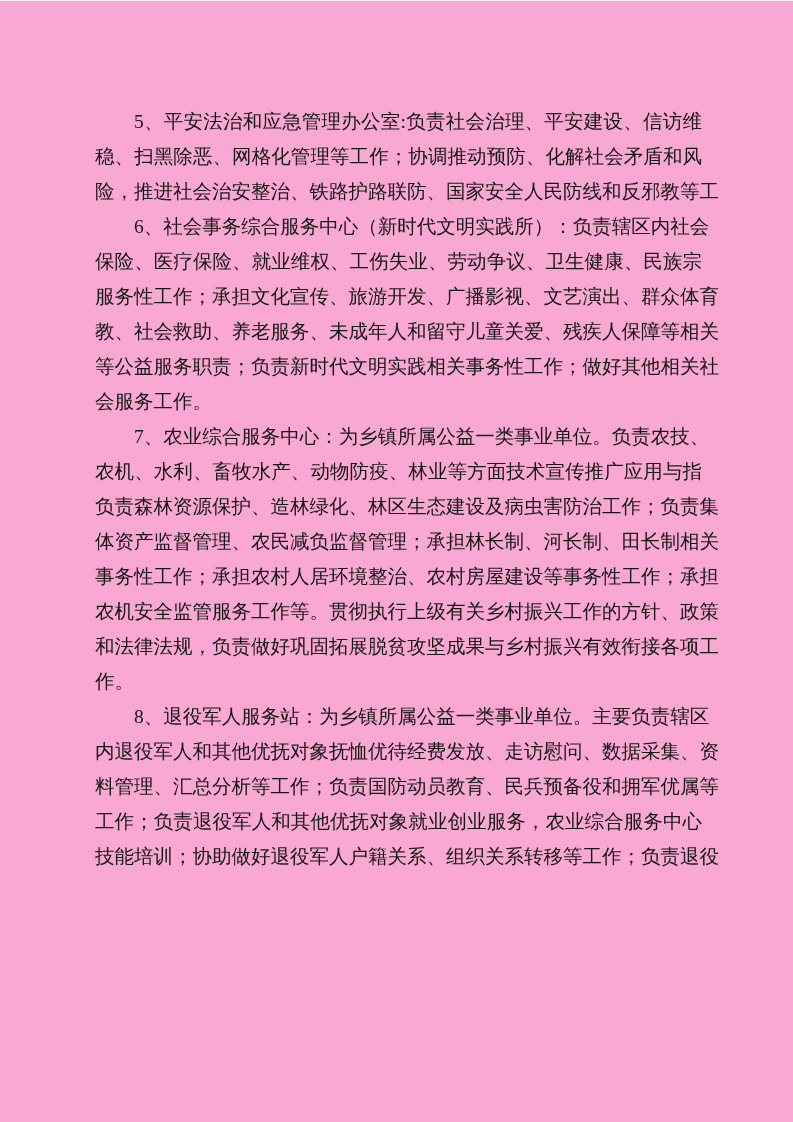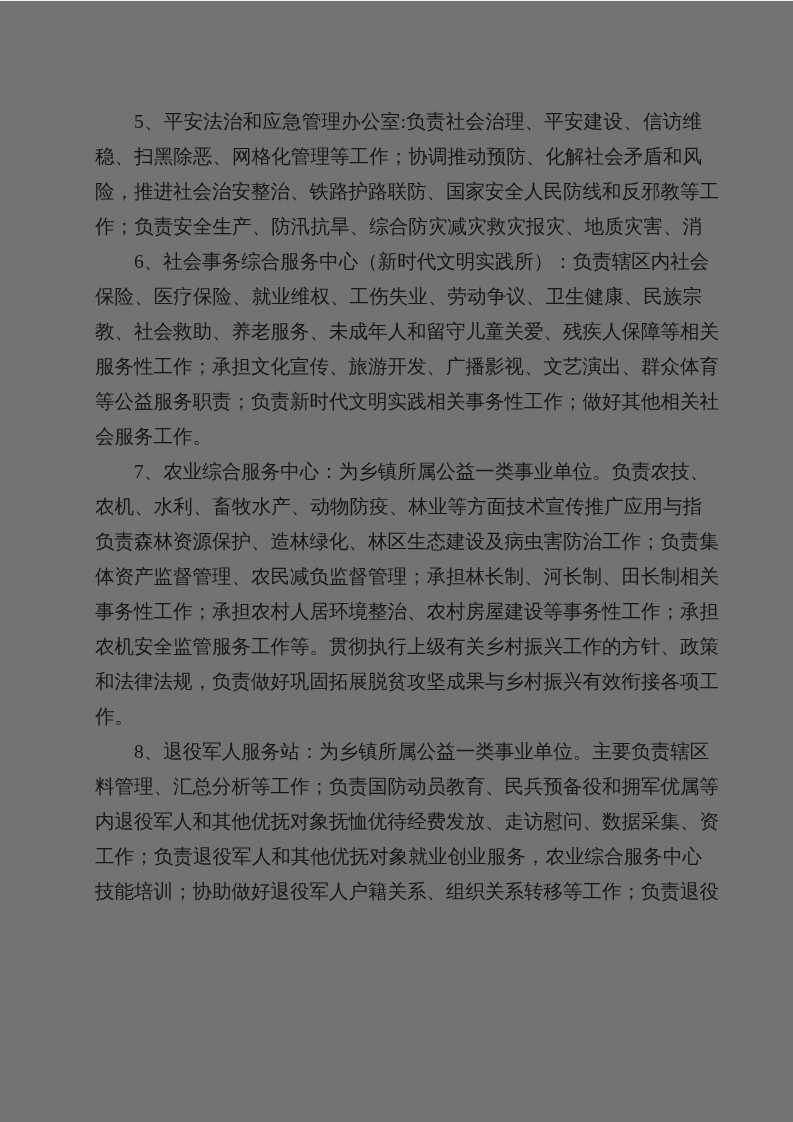--- a/index.html
+++ b/index.html
@@ -4,21 +4,21 @@
 <style>
   html, body {
     margin: 0;
     padding: 0;
     background: #ffffff;
   }
   .page {
     position: relative;
     width: 793px;
     height: 1122px;
-    background: #737373;
+    background: #f9a8d4;
     box-sizing: border-box;
     padding: 103px 91px 16px 95px;
     overflow: hidden;
     border-top: 1px solid #f2f2f2;
   }
   .doc-body {
     width: 607px;
     font-family: "Liberation Serif", serif;
     font-size: 19.5px;
     line-height: 35px;
@@ -46,41 +46,40 @@
 </style>
 </head>
 <body>
 
 <div class="page">
   <main class="doc-body">
       <p class="para">
         <span class="line first">5、平安法治和应急管理办公室:负责社会治理、平安建设、信访维</span>
         <span class="line">稳、扫黑除恶、网格化管理等工作；协调推动预防、化解社会矛盾和风</span>
         <span class="line">险，推进社会治安整治、铁路护路联防、国家安全人民防线和反邪教等工</span>
-        <span class="line">作；负责安全生产、防汛抗旱、综合防灾减灾救灾报灾、地质灾害、消</span>
       </p>
       <p class="para">
         <span class="line first">6、社会事务综合服务中心（新时代文明实践所）：负责辖区内社会</span>
         <span class="line">保险、医疗保险、就业维权、工伤失业、劳动争议、卫生健康、民族宗</span>
+        <span class="line">服务性工作；承担文化宣传、旅游开发、广播影视、文艺演出、群众体育</span>
         <span class="line">教、社会救助、养老服务、未成年人和留守儿童关爱、残疾人保障等相关</span>
-        <span class="line">服务性工作；承担文化宣传、旅游开发、广播影视、文艺演出、群众体育</span>
         <span class="line">等公益服务职责；负责新时代文明实践相关事务性工作；做好其他相关社</span>
         <span class="line last">会服务工作。</span>
       </p>
       <p class="para">
         <span class="line first">7、农业综合服务中心：为乡镇所属公益一类事业单位。负责农技、</span>
         <span class="line">农机、水利、畜牧水产、动物防疫、林业等方面技术宣传推广应用与指</span>
         <span class="line">负责森林资源保护、造林绿化、林区生态建设及病虫害防治工作；负责集</span>
         <span class="line">体资产监督管理、农民减负监督管理；承担林长制、河长制、田长制相关</span>
         <span class="line">事务性工作；承担农村人居环境整治、农村房屋建设等事务性工作；承担</span>
         <span class="line">农机安全监管服务工作等。贯彻执行上级有关乡村振兴工作的方针、政策</span>
         <span class="line">和法律法规，负责做好巩固拓展脱贫攻坚成果与乡村振兴有效衔接各项工</span>
         <span class="line last">作。</span>
       </p>
       <p class="para">
         <span class="line first">8、退役军人服务站：为乡镇所属公益一类事业单位。主要负责辖区</span>
+        <span class="line">内退役军人和其他优抚对象抚恤优待经费发放、走访慰问、数据采集、资</span>
         <span class="line">料管理、汇总分析等工作；负责国防动员教育、民兵预备役和拥军优属等</span>
-        <span class="line">内退役军人和其他优抚对象抚恤优待经费发放、走访慰问、数据采集、资</span>
         <span class="line">工作；负责退役军人和其他优抚对象就业创业服务，农业综合服务中心</span>
         <span class="line last">技能培训；协助做好退役军人户籍关系、组织关系转移等工作；负责退役</span>
       </p>
     </main>
 </div>
 
 </body></html>

